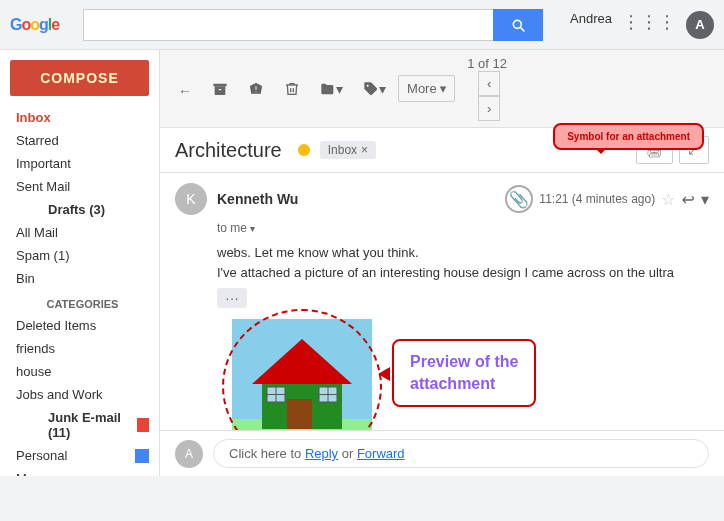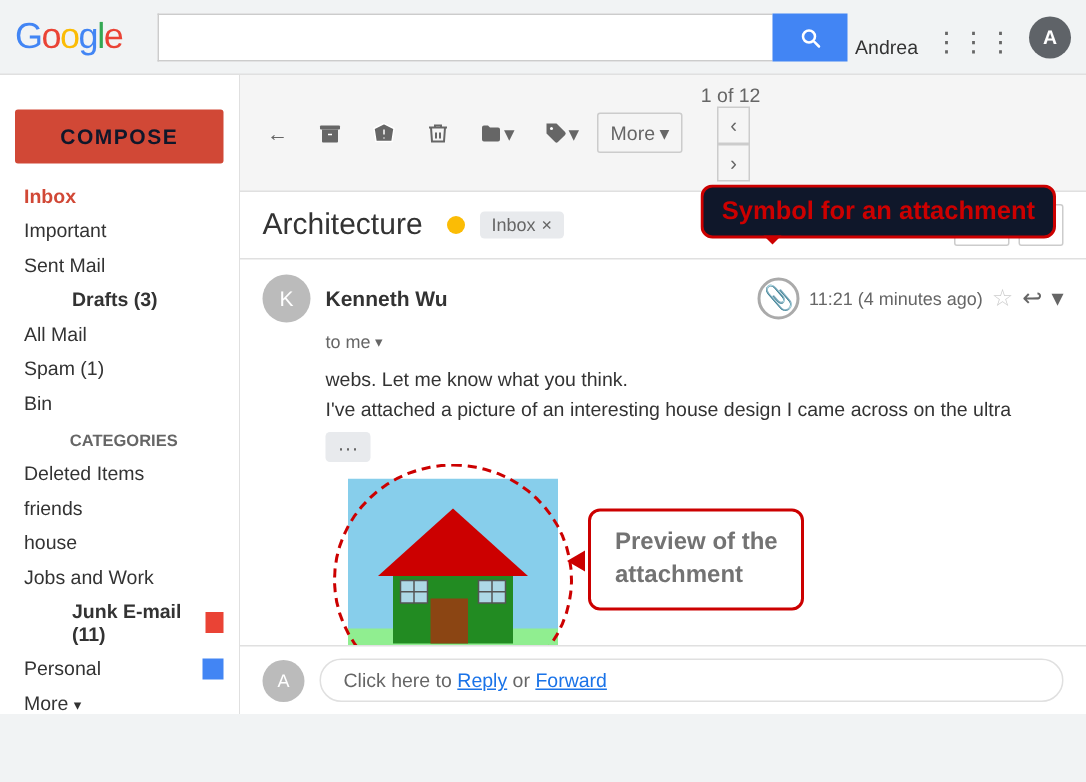--- a/index.html
+++ b/index.html
@@ -8,22 +8,22 @@
     
     .google-bar {
       background: #f1f3f4;
       height: 50px;
       display: flex;
       align-items: center;
       padding: 0 10px;
       border-bottom: 1px solid #e0e0e0;
     }
     .google-logo {
-      font-size: 24px;
-      font-weight: normal;
+      font-size: 16px;
+      font-weight: bold;
       margin-right: 24px;
       letter-spacing: -1px;
     }
     .search-bar {
       flex: 1;
       max-width: 460px;
       display: flex;
     }
     .search-input {
       flex: 1;
@@ -39,21 +39,21 @@
       border: none;
       width: 50px;
       height: 32px;
       cursor: pointer;
       display: flex; align-items: center; justify-content: center;
     }
     .search-btn svg { fill: white; }
     .top-right {
       margin-left: auto;
       display: flex;
-      align-items: flex-end;
+      align-items: flex-start;
       gap: 10px;
     }
     .user-name { font-size: 13px; }
     .grid-icon { font-size: 18px; color: #666; cursor: pointer; }
     .avatar {
       width: 28px; height: 28px; border-radius: 50%;
       background: #5F6368; color: white;
       display: flex; align-items: center; justify-content: center;
       font-size: 13px; font-weight: bold; cursor: pointer;
     }
@@ -103,29 +103,29 @@
     .sidebar {
       width: 160px;
       background: white;
       padding: 8px 0;
       border-right: 1px solid #e0e0e0;
       flex-shrink: 0;
       overflow-y: auto;
     }
     .compose-btn {
       background: #D14836;
-      color: #0f172a;
+      color: #fef9c3;
       border: none;
       border-radius: 2px;
       padding: 10px 20px;
       font-size: 14px;
       font-weight: bold;
       letter-spacing: 1px;
       cursor: pointer;
-      margin: 15px 10px 10px 10px;
+      margin: 2px 10px 10px 10px;
       width: calc(100% - 20px);
       text-align: center;
     }
     .sidebar-item {
       padding: 4px 10px 4px 16px;
       cursor: pointer;
       font-size: 13px;
       color: #333;
       display: flex;
       align-items: center;
@@ -171,25 +171,25 @@
       border-radius: 3px;
       padding: 2px 8px;
       font-size: 12px;
       color: #666;
       display: flex; align-items: center; gap: 4px;
     }
     .annotation-bubble {
       position: absolute;
       right: 20px;
       top: -5px;
-      background: #0f172a;
+      background: #fca5a5;
       border: 2px solid #cc0000;
       border-radius: 8px;
       padding: 6px 12px;
-      font-size: 17px;
+      font-size: 10px;
       font-weight: bold;
       color: #cc0000;
       white-space: nowrap;
       z-index: 10;
     }
     .annotation-bubble::after {
       content: '';
       position: absolute;
       bottom: -12px;
       left: 40px;
@@ -309,20 +309,23 @@
   </div>
 </div>
 
 <div class="main-layout">
 
   <div class="sidebar">
     <button class="compose-btn">COMPOSE</button>
 
     <div class="sidebar-item active">
       <span>Inbox</span>
+    </div>
+    <div class="sidebar-item">
+      <span>Starred</span>
     </div>
     <div class="sidebar-item">
       <span>Important</span>
     </div>
     <div class="sidebar-item">
       <span>Sent Mail</span>
     </div>
     <div class="sidebar-item bold">
       <span>Drafts <span>(3)</span></span>
     </div>
@@ -470,21 +473,21 @@
             <rect x="87" y="68" width="18" height="15" fill="#add8e6" stroke="#555" stroke-width="1"></rect>
 
             <line x1="44" y1="68" x2="44" y2="83" stroke="#555" stroke-width="1"></line>
             <line x1="35" y1="75.5" x2="53" y2="75.5" stroke="#555" stroke-width="1"></line>
             <line x1="96" y1="68" x2="96" y2="83" stroke="#555" stroke-width="1"></line>
             <line x1="87" y1="75.5" x2="105" y2="75.5" stroke="#555" stroke-width="1"></line>
           </svg>
         </div>
 
         <div style="position:relative;margin-left:20px;margin-top:20px;">
-          <div style="background:white;border:2px solid #cc0000;border-radius:8px;padding:10px 16px;font-size:16px;font-weight:bold;color:#737373;line-height:1.4;white-space:pre-line;">Preview of the
+          <div style="background:white;border:2px solid #cc0000;border-radius:8px;padding:10px 16px;font-size:16px;font-weight:bold;color:#8b5cf6;line-height:1.4;white-space:pre-line;">Preview of the
 attachment</div>
           <div style="position:absolute;left:-14px;top:28px;width:0;height:0;border-top:7px solid transparent;border-bottom:7px solid transparent;border-right:12px solid #cc0000;"></div>
         </div>
       </div>
     </div>
 
     <div style="padding:8px 15px;border-top:1px solid #e0e0e0;display:flex;align-items:center;gap:10px;background:white;position:sticky;bottom:0;">
       <div style="width:28px;height:28px;border-radius:50%;background:#bbb;flex-shrink:0;display:flex;align-items:center;justify-content:center;">
         <span style="color:white;font-size:12px;">A</span>
       </div>

